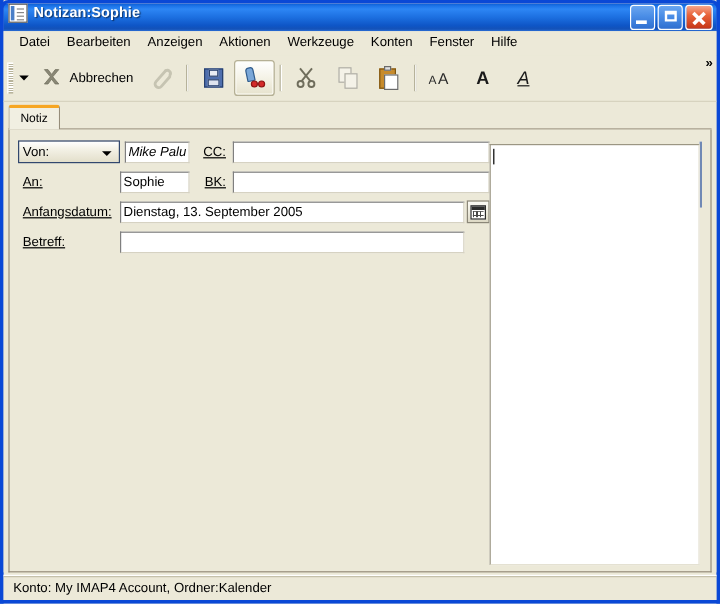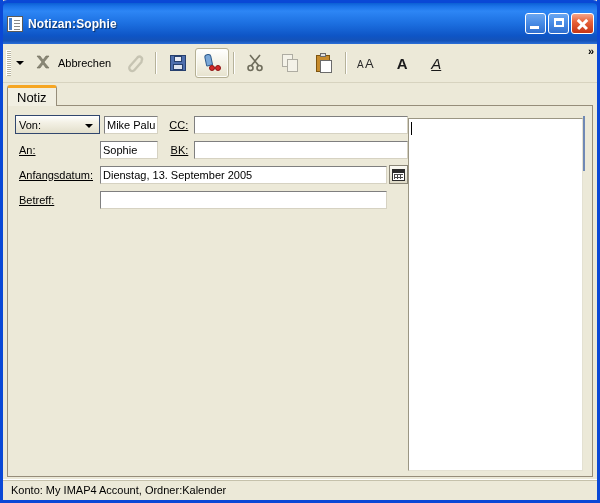--- a/index.html
+++ b/index.html
@@ -20,26 +20,26 @@
     box-sizing: border-box;
     background: #ece9d8;
     border-left: 3px solid #0a48d6;
     border-right: 3px solid #0a48d6;
     border-bottom: 3px solid #0a48d6;
     display: flex; flex-direction: column;
   }
 
   
   .titlebar {
-    height: 44px;
+    height: 26px;
     box-sizing: border-box;
     background: linear-gradient(to bottom,
       #0b5fd4 0%, #1b72e8 8%, #2d86f5 20%,
       #1c6fe0 50%, #0e55c6 80%, #1452b8 92%, #2a6fd8 100%);
-    display: flex; align-items: center;
+    display: flex; 
     padding: 0 2px 0 4px;
     position: relative;
     border-top-left-radius: 7px;
     border-top-right-radius: 7px;
     flex: 0 0 auto;
     margin: 0 -3px 0 -3px;
     border-left: 3px solid #0a48d6;
     border-right: 3px solid #0a48d6;
     border-top: 3px solid #0a48d6;
   }
@@ -192,21 +192,21 @@
     display: flex; align-items: flex-end;
     position: relative;
     margin-top: 2px;
     flex: 0 0 auto;
   }
   .tab {
     height: 19px;
     box-sizing: border-box;
     padding: 4px 9px;
     display: flex; align-items: center;
-    font-size: 13px;
+    font-size: 10px;
     border: 1px solid #968d7a;
     border-bottom: none;
     border-top-left-radius: 3px;
     border-top-right-radius: 3px;
     background: #ece9d8;
     margin-right: 2px;
     position: relative;
   }
   .tab.active {
     height: 21px;
@@ -457,20 +457,30 @@
       <div class="tbtn">
         <span class="max-glyph"></span>
       </div>
       <div class="tbtn close">
         <span class="close-glyph"></span>
         <span class="close-glyph2"></span>
       </div>
     </div>
   </div>
 
+  <div class="menubar">
+    <div class="menu-item">Datei</div>
+    <div class="menu-item">Bearbeiten</div>
+    <div class="menu-item">Anzeigen</div>
+    <div class="menu-item">Aktionen</div>
+    <div class="menu-item">Werkzeuge</div>
+    <div class="menu-item">Konten</div>
+    <div class="menu-item">Fenster</div>
+    <div class="menu-item">Hilfe</div>
+  </div>
 
   <div class="toolbar-wrap">
     <div class="grip"></div>
 
     <div class="tb-arrow">
       <span class="caret-dn"></span>
     </div>
 
     <div class="tb-btn">
       <span class="icon ic-cancel">
@@ -570,21 +580,21 @@
 
     <div class="panel">
 
       <div class="form">
 
         <div class="form-row">
           <div class="combo">
             <span>Von:</span>
             <span class="caret-dn"></span>
           </div>
-          <div class="txt field-main" style="margin-left:4px;">
+          <div class="txt field-main" style="margin-left:4px;font-style:italic;">
             <span>Mike Palu</span>
           </div>
           <div class="lbl lbl-cc">CC:</div>
           <div class="txt cc-field">
             <span></span>
           </div>
         </div>
 
         <div class="form-row">
           <div class="lbl lbl-left">An:</div>

